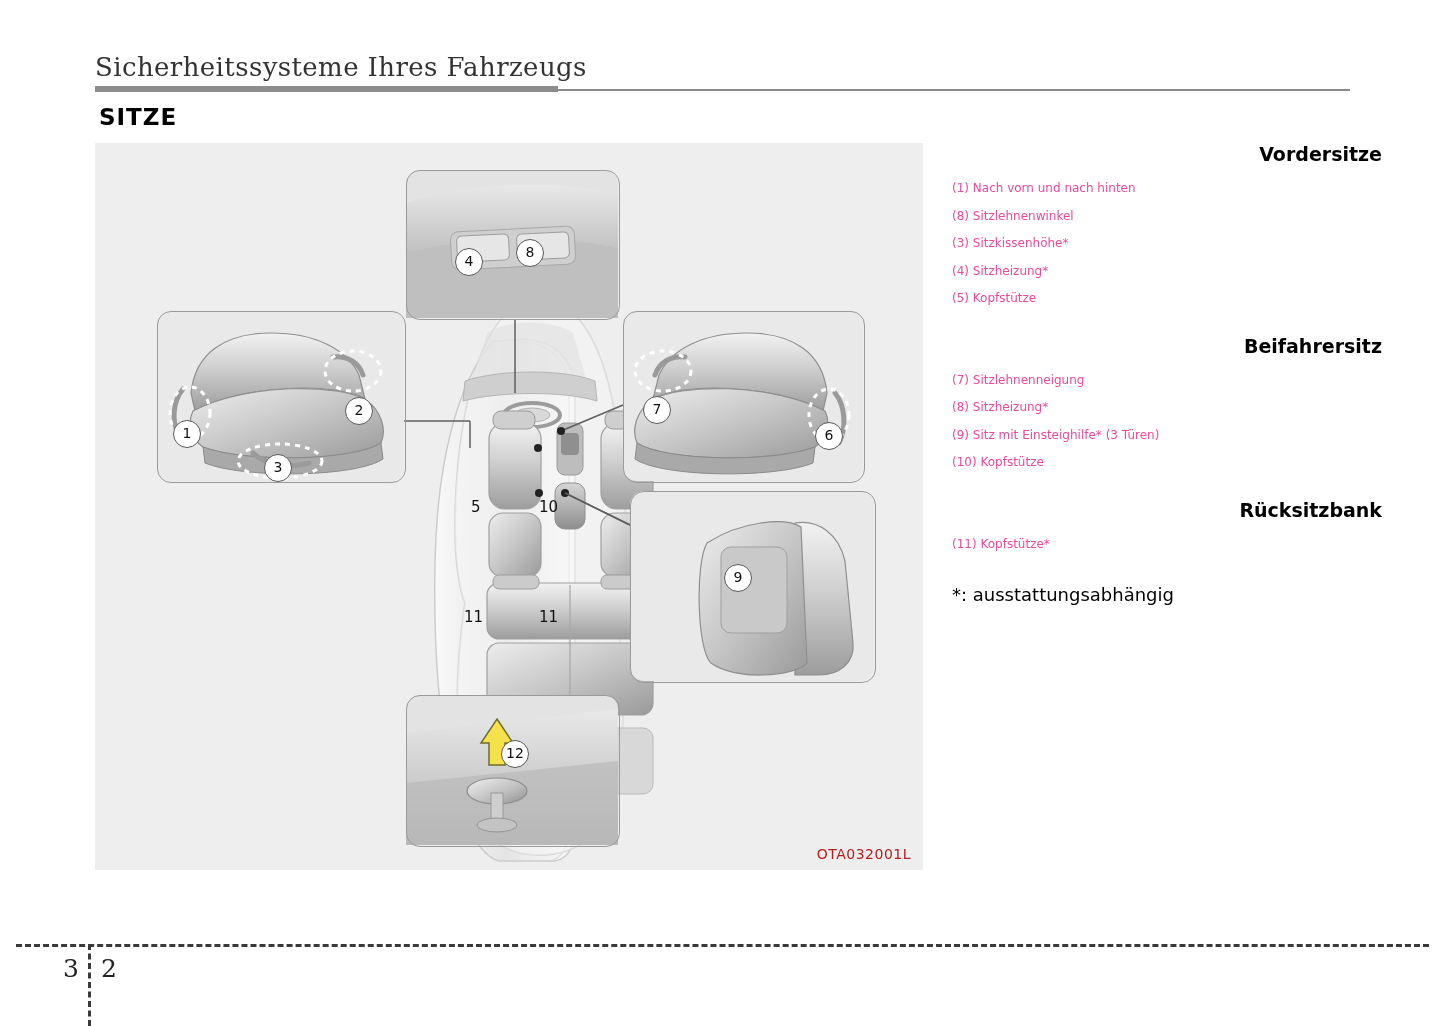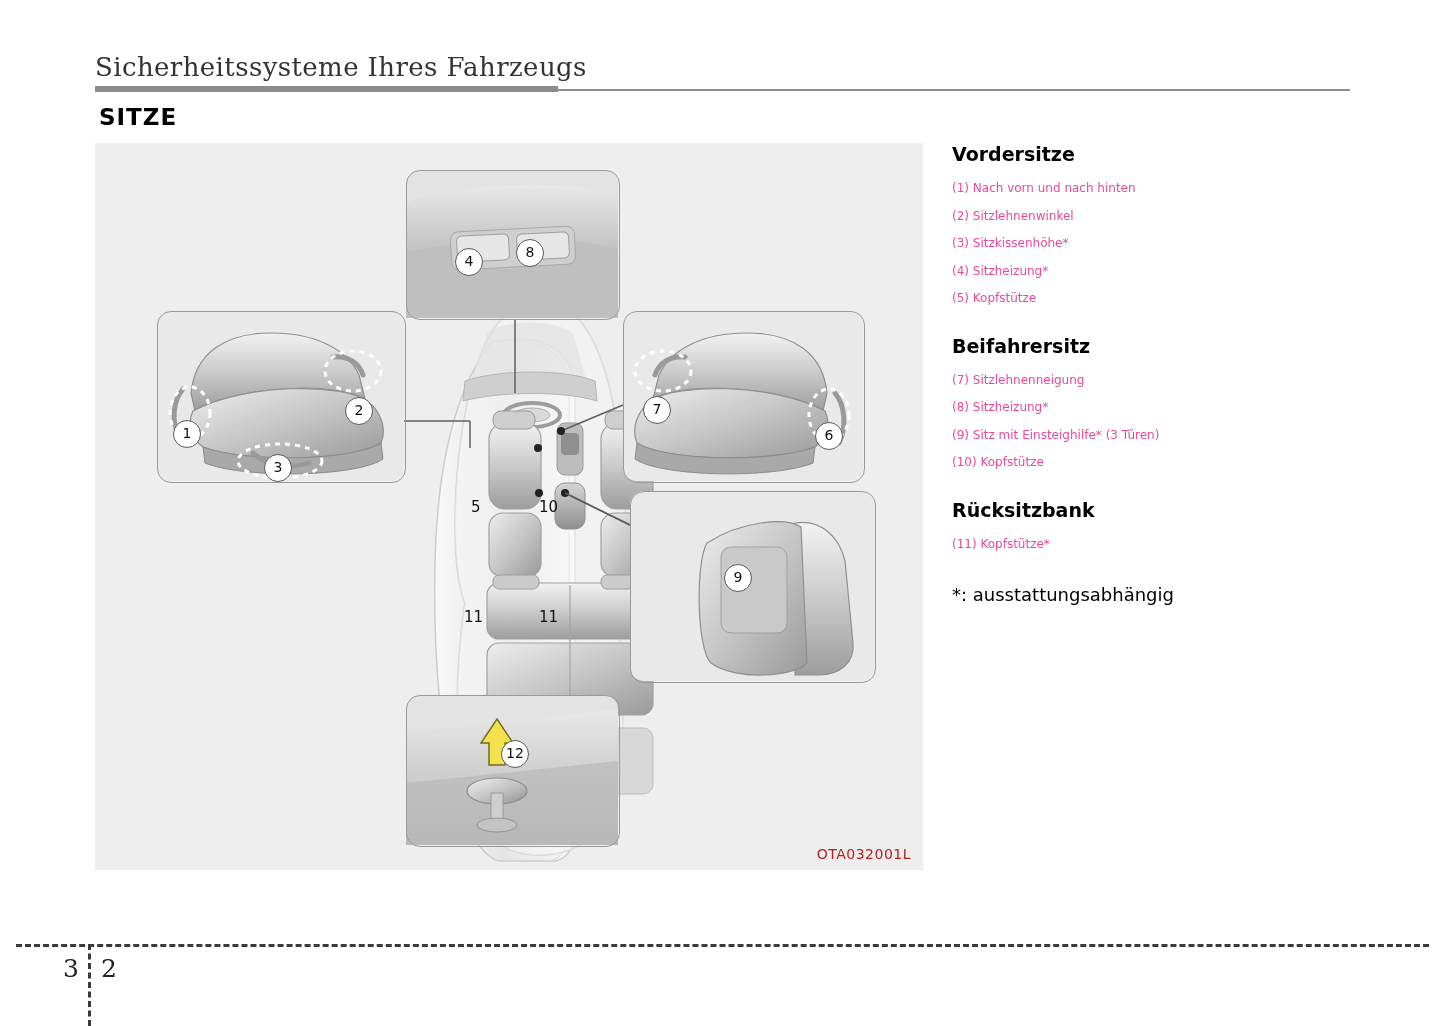--- a/index.html
+++ b/index.html
@@ -82,20 +82,21 @@
     position: absolute;
     left: 952px;
     top: 143px;
     width: 430px;
   }
   .group { margin-bottom: 22px; }
   .group-title {
     font-size: 19px;
     font-weight: bold;
     margin-bottom: 10px;
+    text-align: right;
   }
   .group-list { }
   .group-item {
     font-size: 12px;
     line-height: 27.5px;
     color: #ec4899;
     white-space: nowrap;
   }
   .footnote {
     font-size: 18px;
@@ -348,21 +349,21 @@
 
   <div class="figure-code">OTA032001L</div>
 </div>
 
 <div class="text-column">
 
   <div class="group">
     <div class="group-title">Vordersitze</div>
     <div class="group-list">
       <div class="group-item">(1) Nach vorn und nach hinten</div>
-      <div class="group-item">(2) Sitzlehnenwinkel</div>
+      <div class="group-item">(8) Sitzlehnenwinkel</div>
       <div class="group-item">(3) Sitzkissenhöhe*</div>
       <div class="group-item">(4) Sitzheizung*</div>
       <div class="group-item">(5) Kopfstütze</div>
     </div>
   </div>
 
   <div class="group">
     <div class="group-title">Beifahrersitz</div>
     <div class="group-list">
       <div class="group-item">(7) Sitzlehnenneigung</div>

